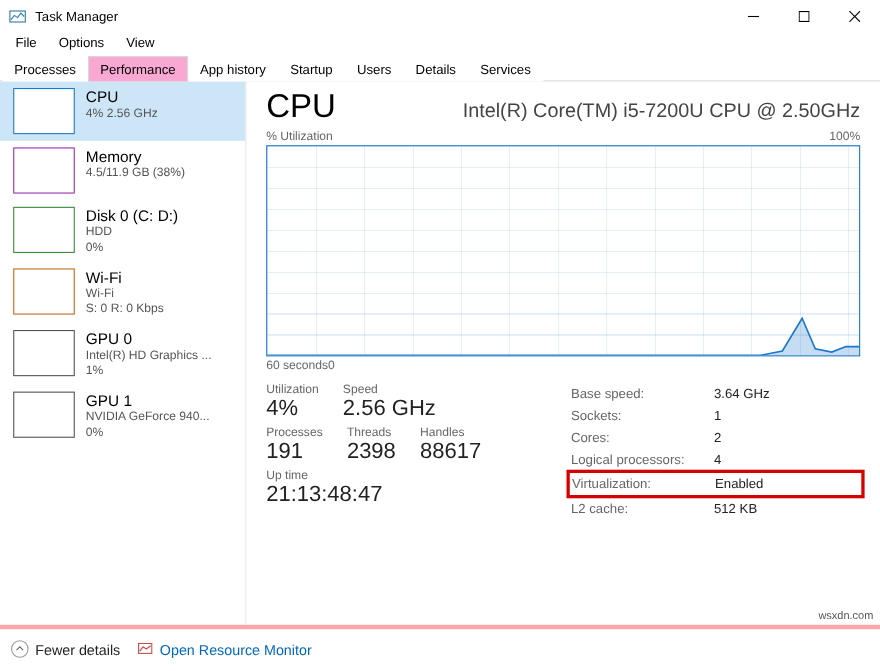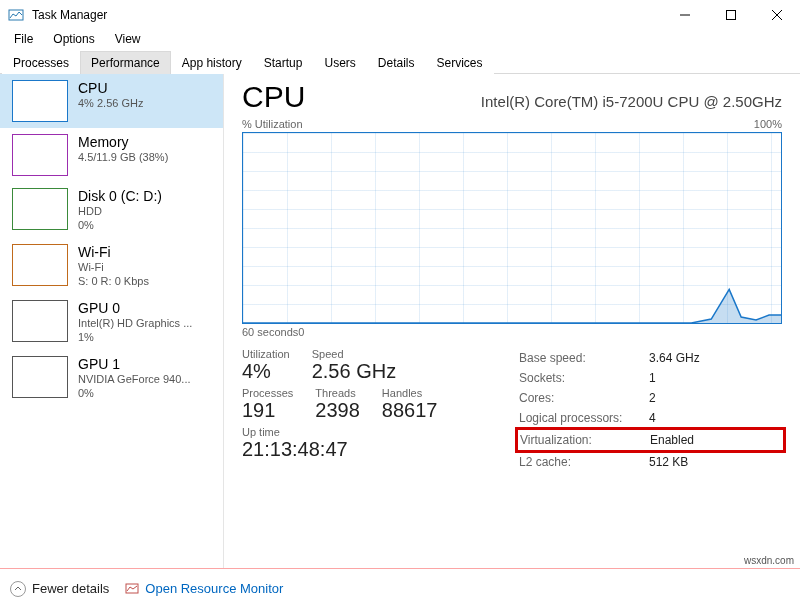--- a/index.html
+++ b/index.html
@@ -13,42 +13,42 @@
   .winbtn { width: 46px; height: 30px; display: flex; align-items: center; justify-content: center; }
   .winbtn svg { stroke: #000; fill: none; }
 
   
   .menubar { display: flex; height: 20px; padding: 0 4px; font-size: 12px; }
   .menubar .item { padding: 2px 10px; }
 
   
   .tabbar { display: flex; border-bottom: 1px solid #d9d9d9; font-size: 12px; padding-left: 2px; height: 24px; align-items: flex-end; }
   .tabbar .tab { padding: 4px 10px; border: 1px solid transparent; border-bottom: none; position: relative; top: 1px; background: #fff; }
-  .tabbar .tab.active { border-color: #d9d9d9; background: #e5e5e5; }
+  .tabbar .tab.active { border-color: #d9d9d9; background: #f9a8d4; }
 
   .content { display: flex; height: 494px; }
 
   
   .sidebar { width: 224px; border-right: 1px solid #e5e5e5; overflow: hidden; }
   .side-item { display: flex; align-items: flex-start; padding: 6px 8px 6px 12px; gap: 10px; }
   .side-item.selected { background: #cde6f7; }
   .thumb { width: 56px; height: 42px; border: 1px solid #888; background: #fff; flex: 0 0 auto; }
   .thumb.cpu { border-color: #1a77c9; }
   .thumb.mem { border-color: #9b2dae; }
   .thumb.disk { border-color: #3a8a3a; }
   .thumb.wifi { border-color: #c06a1b; }
   .thumb.gpu { border-color: #555; }
   .side-text .t1 { font-size: 14px; line-height: 16px; }
   .side-text .t2 { font-size: 11px; color: #555; line-height: 14px; }
 
   
   .main { flex: 1; padding: 6px 18px 0 18px; position: relative; }
   .head { display: flex; align-items: baseline; justify-content: space-between; }
   .head .big { font-size: 30px; font-weight: 400; }
-  .head .model { font-size: 15px; color: #444; }
+  .head .model { font-size: 18px; color: #444; }
 
   .chartlabels { display: flex; justify-content: space-between; font-size: 11px; color: #666; margin-top: 4px; }
   .chart { border: 1px solid #1a77c9; height: 192px; margin-top: 2px; position: relative; background:
     repeating-linear-gradient(to right, rgba(26,119,201,0.12) 0 1px, transparent 1px 44px),
     repeating-linear-gradient(to bottom, rgba(26,119,201,0.12) 0 1px, transparent 1px 19px);
   }
   .chart svg { position: absolute; inset: 0; width: 100%; height: 100%; }
   .chartaxis { display: flex; justify-content: flex-start; font-size: 11px; color: #666; margin-top: 2px; }
 
   .stats { display: flex; gap: 17px; margin-top: 10px; }
@@ -56,21 +56,21 @@
   .statsR { flex: 1; }
   .row3 { display: flex; gap: 22px; margin-bottom: 4px; }
   .metric .lbl { font-size: 11px; color: #666; }
   .metric .val { font-size: 20px; color: #222; }
   .kv { display: flex; font-size: 12px; line-height: 20px; }
   .kv .k { width: 130px; color: #666; }
   .kv .v { color: #222; }
   .hlbox { border: 3px solid #d40000; padding: 0 2px; margin: -1px -4px; }
 
   
-  .footer { height: 40px; border-top: 1px solid #fca5a5; display: flex; align-items: center; padding: 0 10px; gap: 16px; font-size: 13px; }
+  .footer { height: 40px; border-top: 4px solid #fca5a5; display: flex; align-items: center; padding: 0 10px; gap: 16px; font-size: 13px; }
   .footer .link { color: #0067c0; display: flex; align-items: center; gap: 6px; }
   .chev { width: 16px; height: 16px; border: 1px solid #999; border-radius: 50%; display: flex; align-items: center; justify-content: center; }
 
   .watermark { position: absolute; right: 6px; bottom: 44px; font-size: 10px; color: #555; }
 </style>
 </head>
 <body>
 
 <div class="titlebar">
   <svg class="appicon" viewBox="0 0 16 16">

